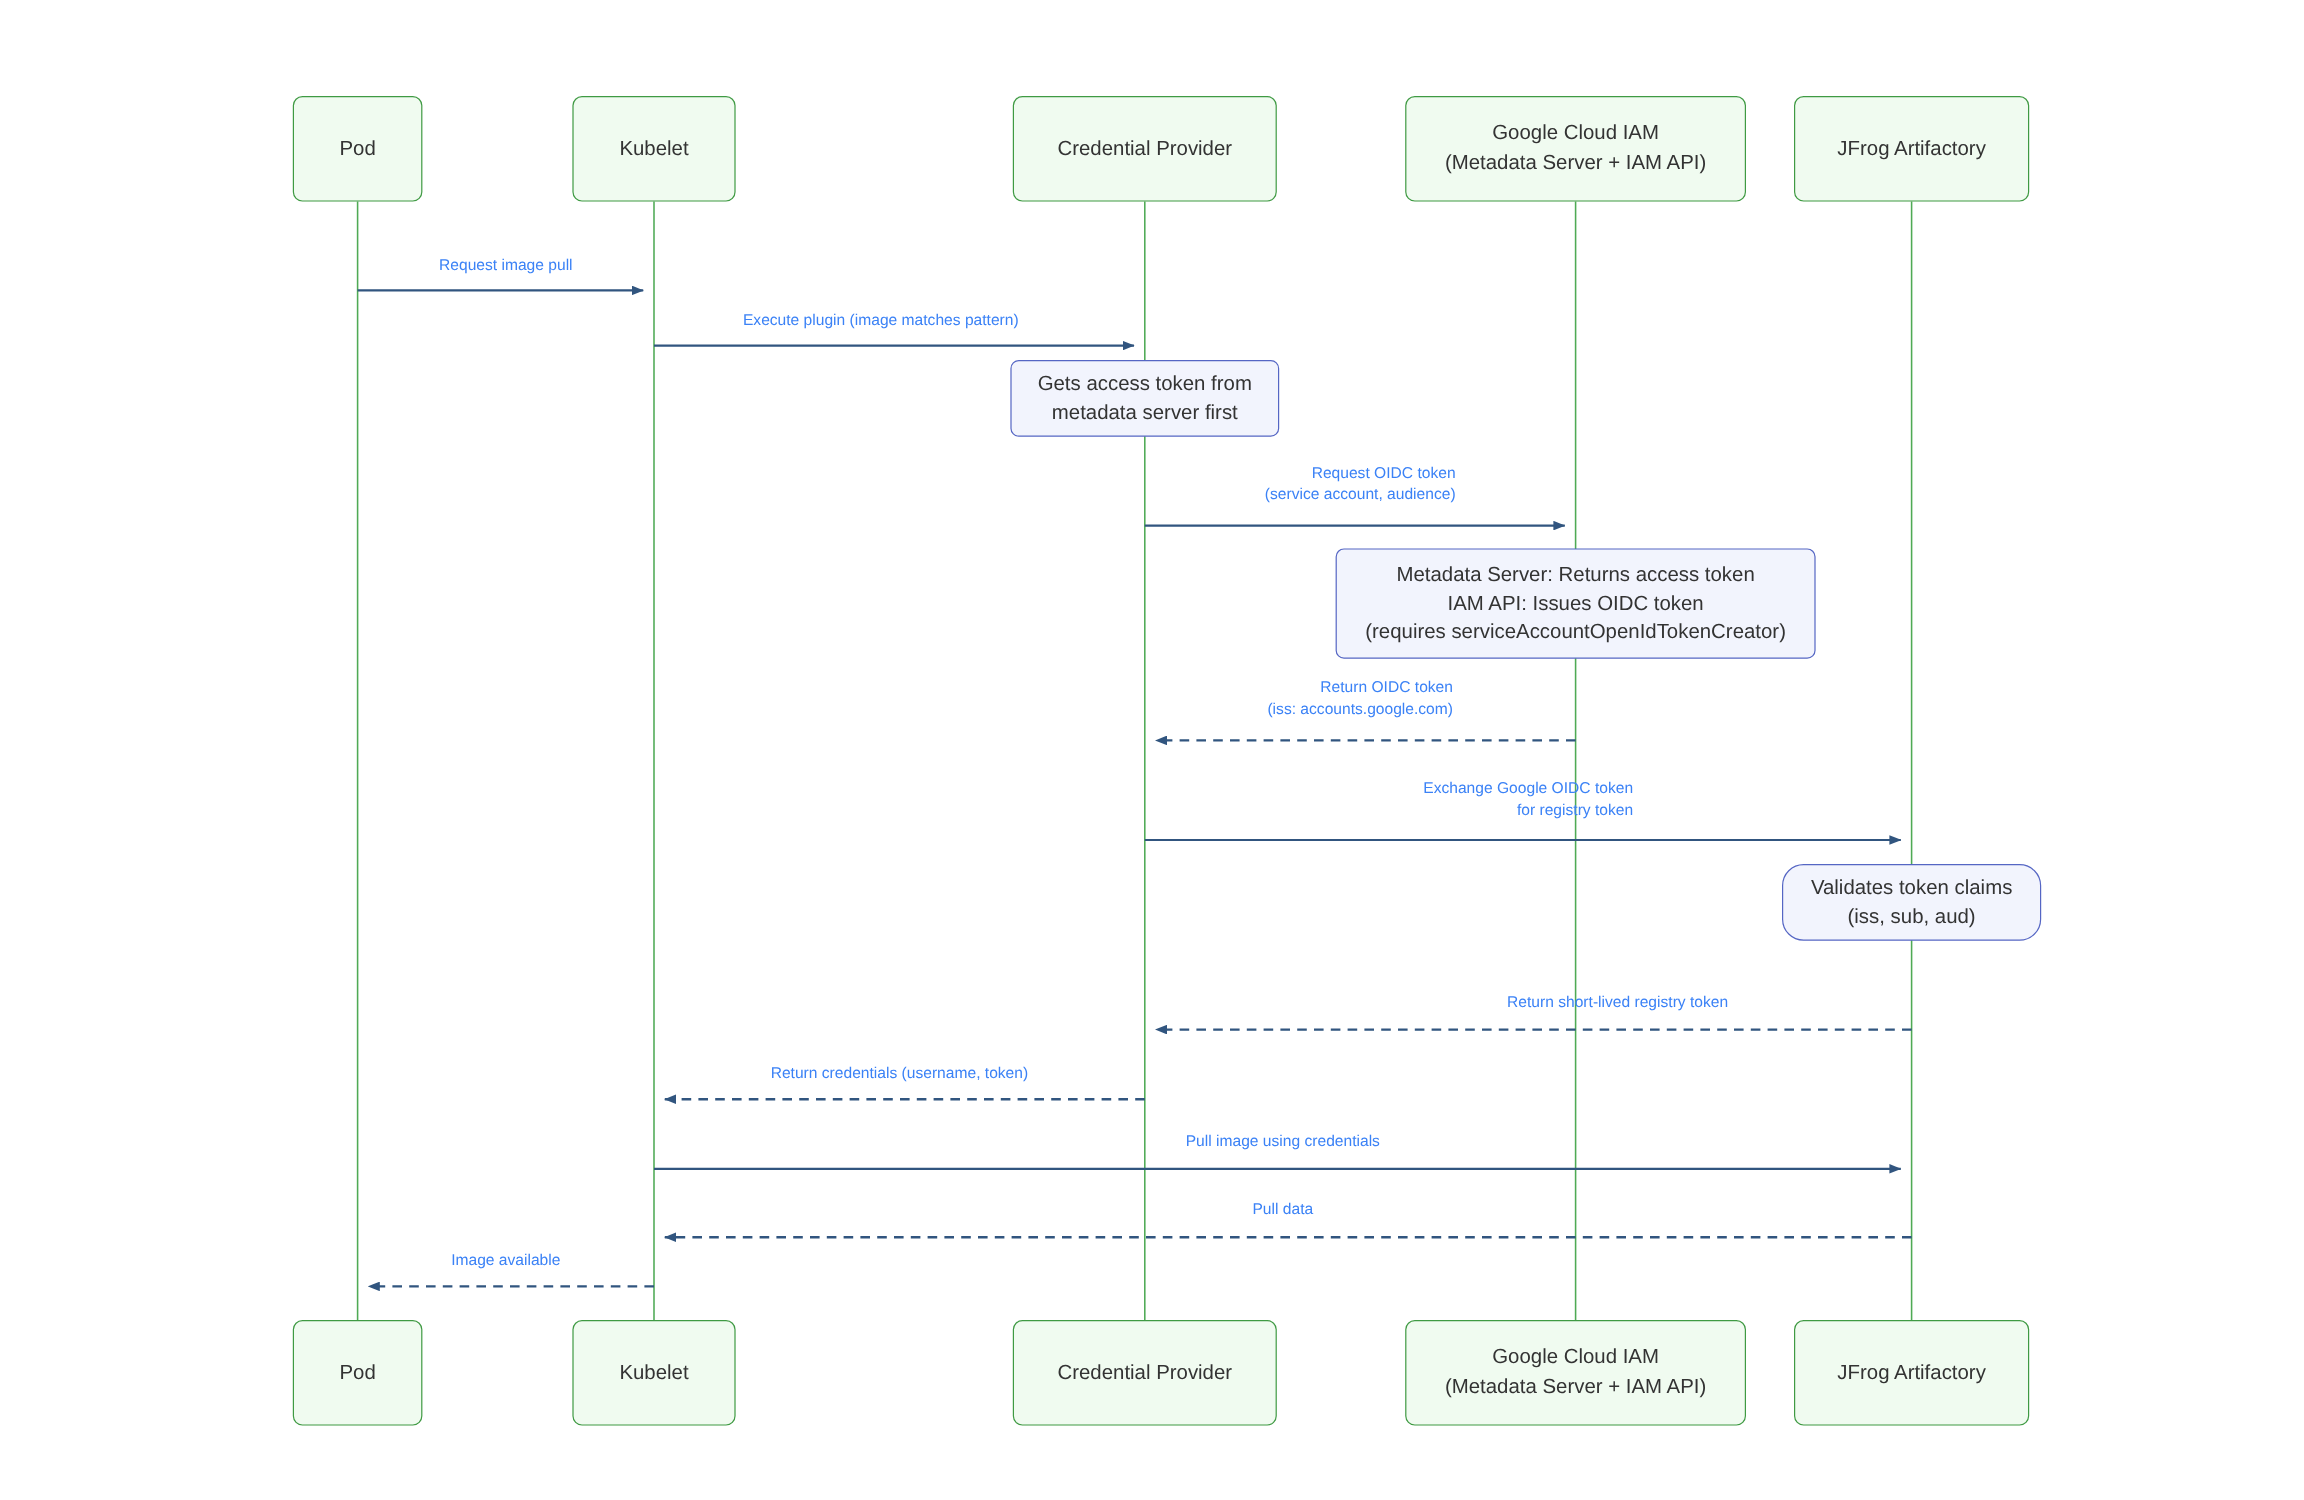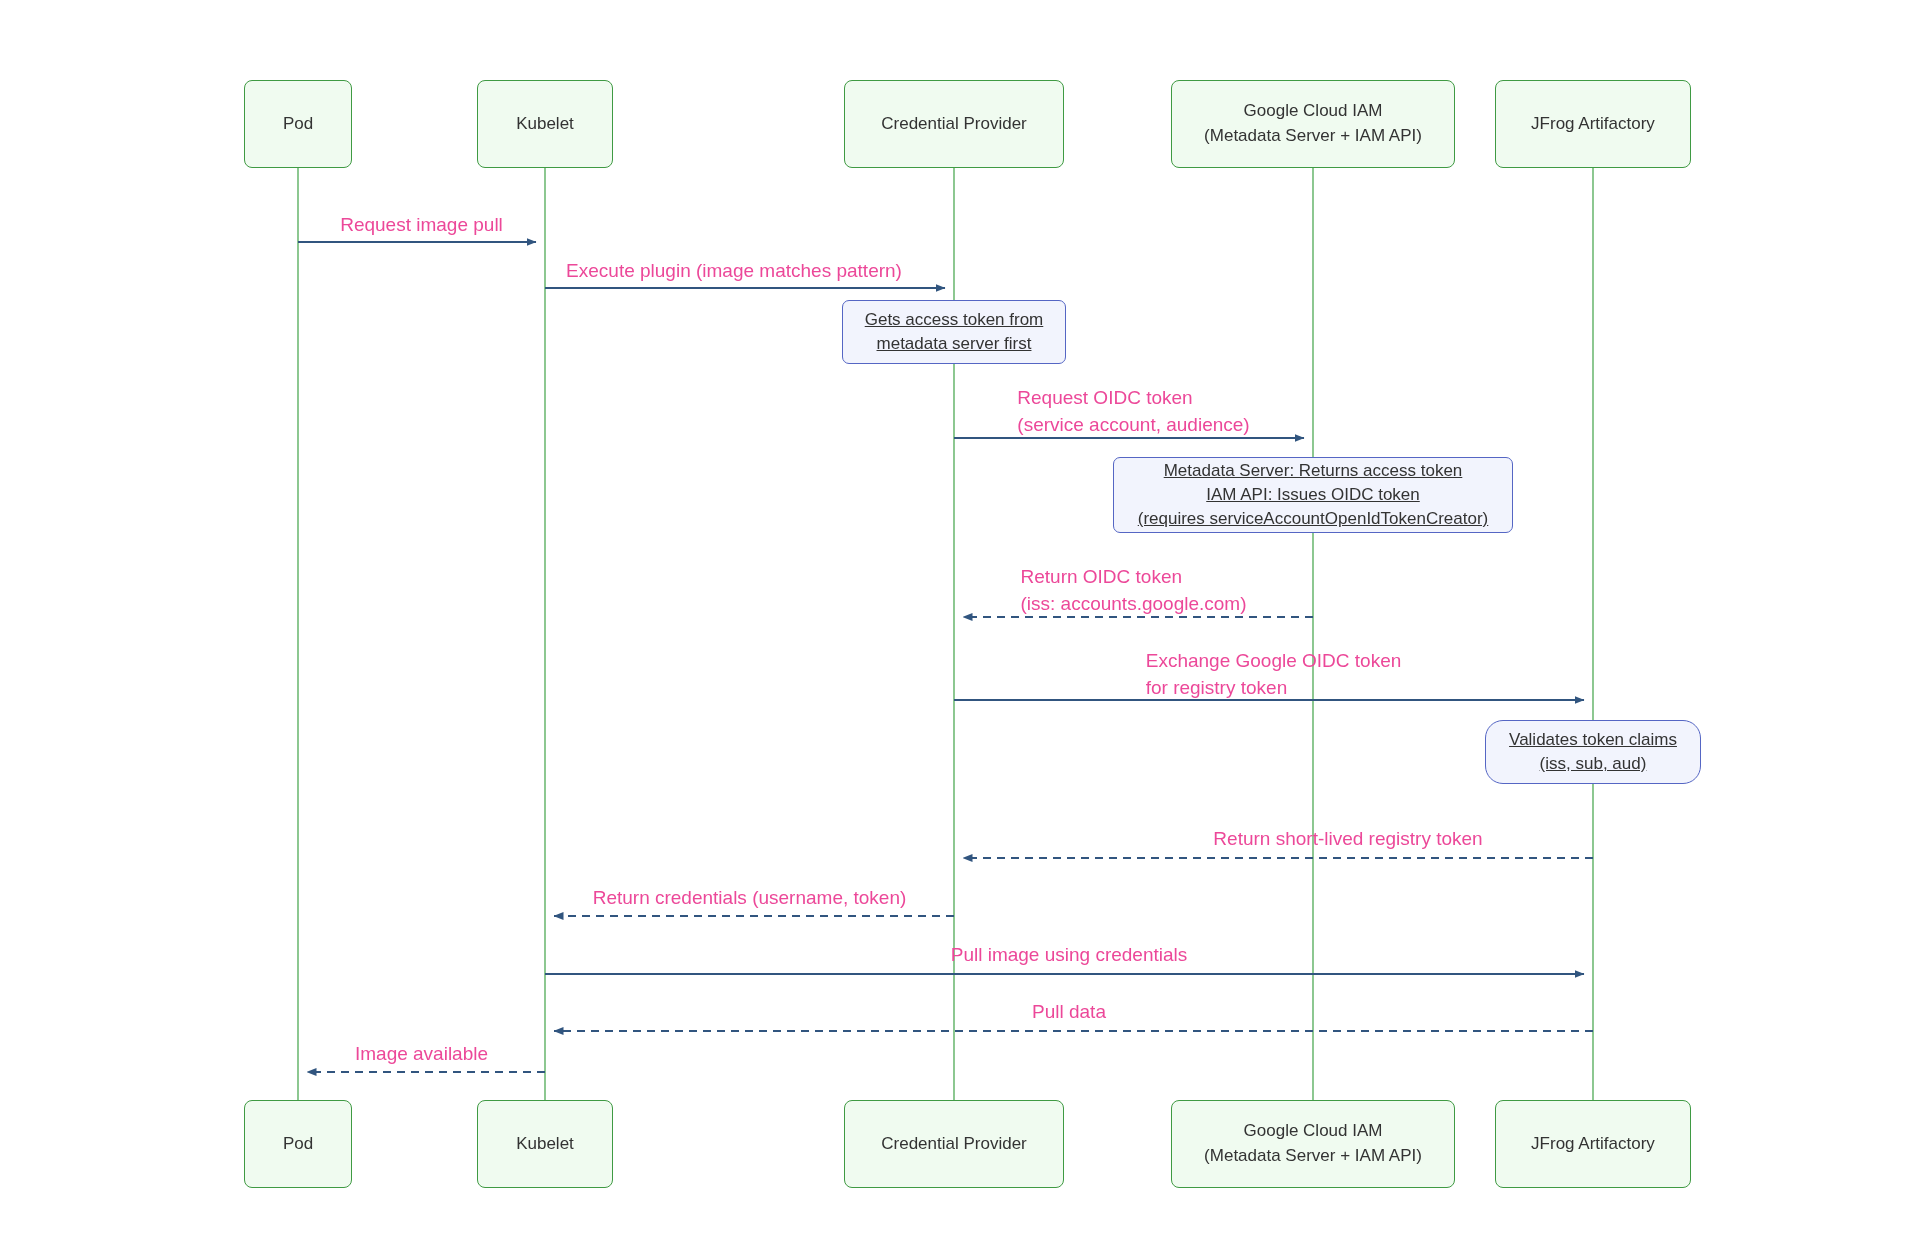--- a/index.html
+++ b/index.html
@@ -40,28 +40,28 @@
     border-radius: 7px;
     display: flex;
     align-items: center;
     justify-content: center;
     text-align: center;
     color: #333333;
     font-size: 17px;
     line-height: 1.42;
     padding: 5px 12px;
   }
-  .note-label { white-space: pre-line; text-decoration: underline; }
+  .note-label { white-space: pre-line; }
 
   .msg-label {
     position: absolute;
-    color: #ec4899;
-    font-size: 19px;
+    color: #3b82f6;
+    font-size: 13px;
     line-height: 1.42;
-    text-align: left;
+    text-align: right;
     white-space: pre-line;
     transform: translateX(-50%);
   }
 </style>
 </head>
 <body>
 
 <div id="diagram-root">
   <svg id="seq-svg" xmlns="http://www.w3.org/2000/svg">
     <defs>
@@ -124,21 +124,21 @@
       </div>
       <div class="actor-box" style="left: 1495px; top: 1100px; width: 196px; height: 88px;">
         <span class="actor-label">JFrog Artifactory</span>
       </div>
     </div>
   <div id="note-layer">
       <div class="note-box" style="left: 842px; top: 300px; width: 224px; height: 64px;">
         <span class="note-label">Gets access token from
 metadata server first</span>
       </div>
-      <div class="note-box" style="left: 1113px; top: 457px; width: 400px; height: 76px;">
+      <div class="note-box" style="left: 1113px; top: 457px; width: 400px; height: 92px;">
         <span class="note-label">Metadata Server: Returns access token
 IAM API: Issues OIDC token
 (requires serviceAccountOpenIdTokenCreator)</span>
       </div>
       <div class="note-box" style="left: 1485px; top: 720px; width: 216px; height: 64px; border-radius: 18px;">
         <span class="note-label">Validates token claims
 (iss, sub, aud)</span>
       </div>
     </div>
   <div id="label-layer">

